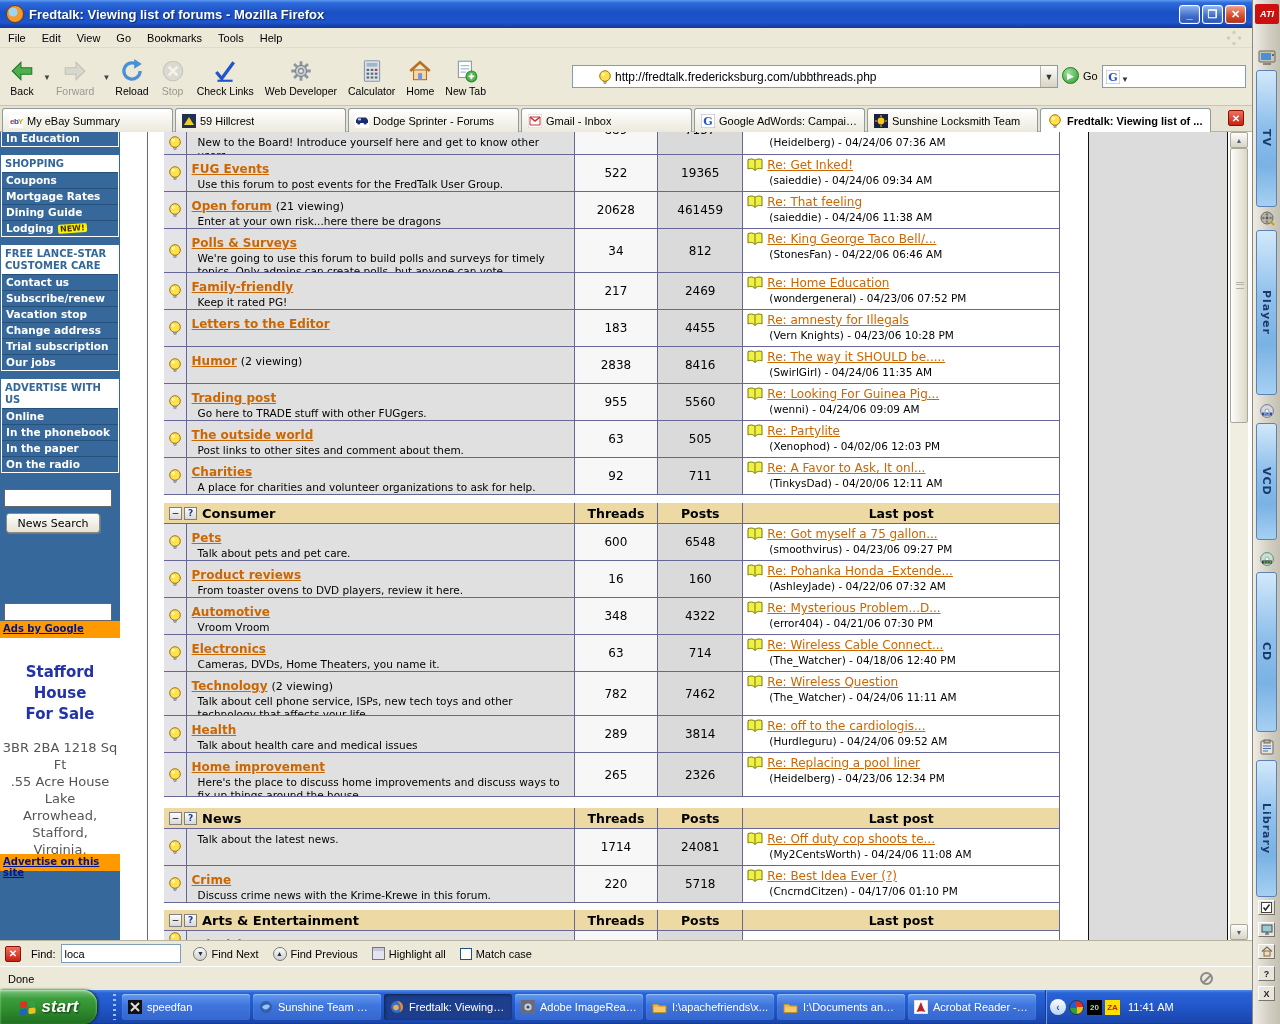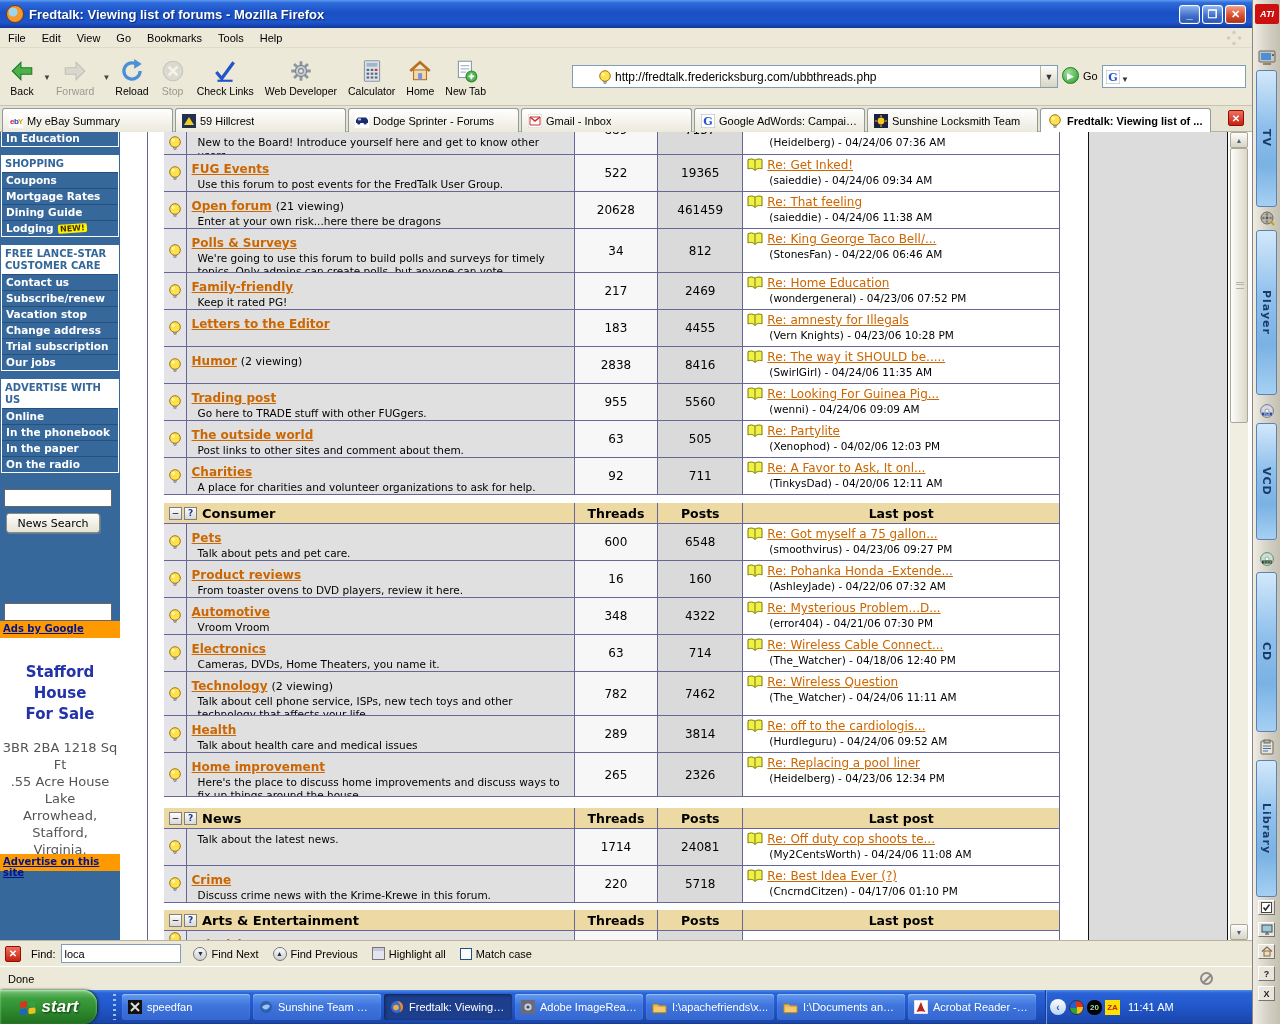--- a/index.html
+++ b/index.html
@@ -178,21 +178,21 @@
   .task-btn .tklabel{white-space:nowrap;overflow:hidden;text-overflow:ellipsis;margin-left:5px;}
   .task-btn.active{background:#1C3E8C;box-shadow:inset 1px 1px 3px #102450;}
   #tray{position:absolute;left:1045px;top:0;width:207px;height:34px;border-left:1px solid #1A3C8C;
     box-shadow:inset 1px 0 0 #6A9AE0;display:flex;align-items:center;padding-left:4px;}
   #tray .clock{color:#fff;font-size:11px;margin-left:8px;}
   .tray-ic{margin-left:3px;}
   #chevron{width:16px;height:16px;border-radius:50%;background:linear-gradient(180deg,#FDFDFD,#BCD6F0);
     color:#2A5CB8;font-size:10px;font-weight:bold;display:flex;align-items:center;justify-content:center;}
   .sq-ic{width:15px;height:15px;display:flex;align-items:center;justify-content:center;
     font-size:8px;font-weight:bold;}
-  #temp-ic{background:#000;color:#9FE09F;border-radius:7px;}
+  #temp-ic{background:#000;color:#9FE09F;}
   #za-ic{background:#FFE000;color:#C02010;}
   #wheel-ic{width:15px;height:15px;border-radius:50%;
     background:conic-gradient(#E03020 0 25%,#F0C020 25% 50%,#30A040 50% 75%,#2060D0 75% 100%);
     border:1px solid #333;}
 
   
   #ati-dock{left:1252px;top:0;width:28px;height:1024px;
     background:linear-gradient(90deg,#EFECE4,#D2CEC2 60%,#C4C0B2);border-left:1px solid #8A867A;}
   #ati-logo{position:absolute;left:2px;top:4px;width:24px;height:20px;background:#CC1010;border-radius:2px;
     color:#fff;font-size:9px;font-weight:bold;font-style:italic;display:flex;align-items:center;

